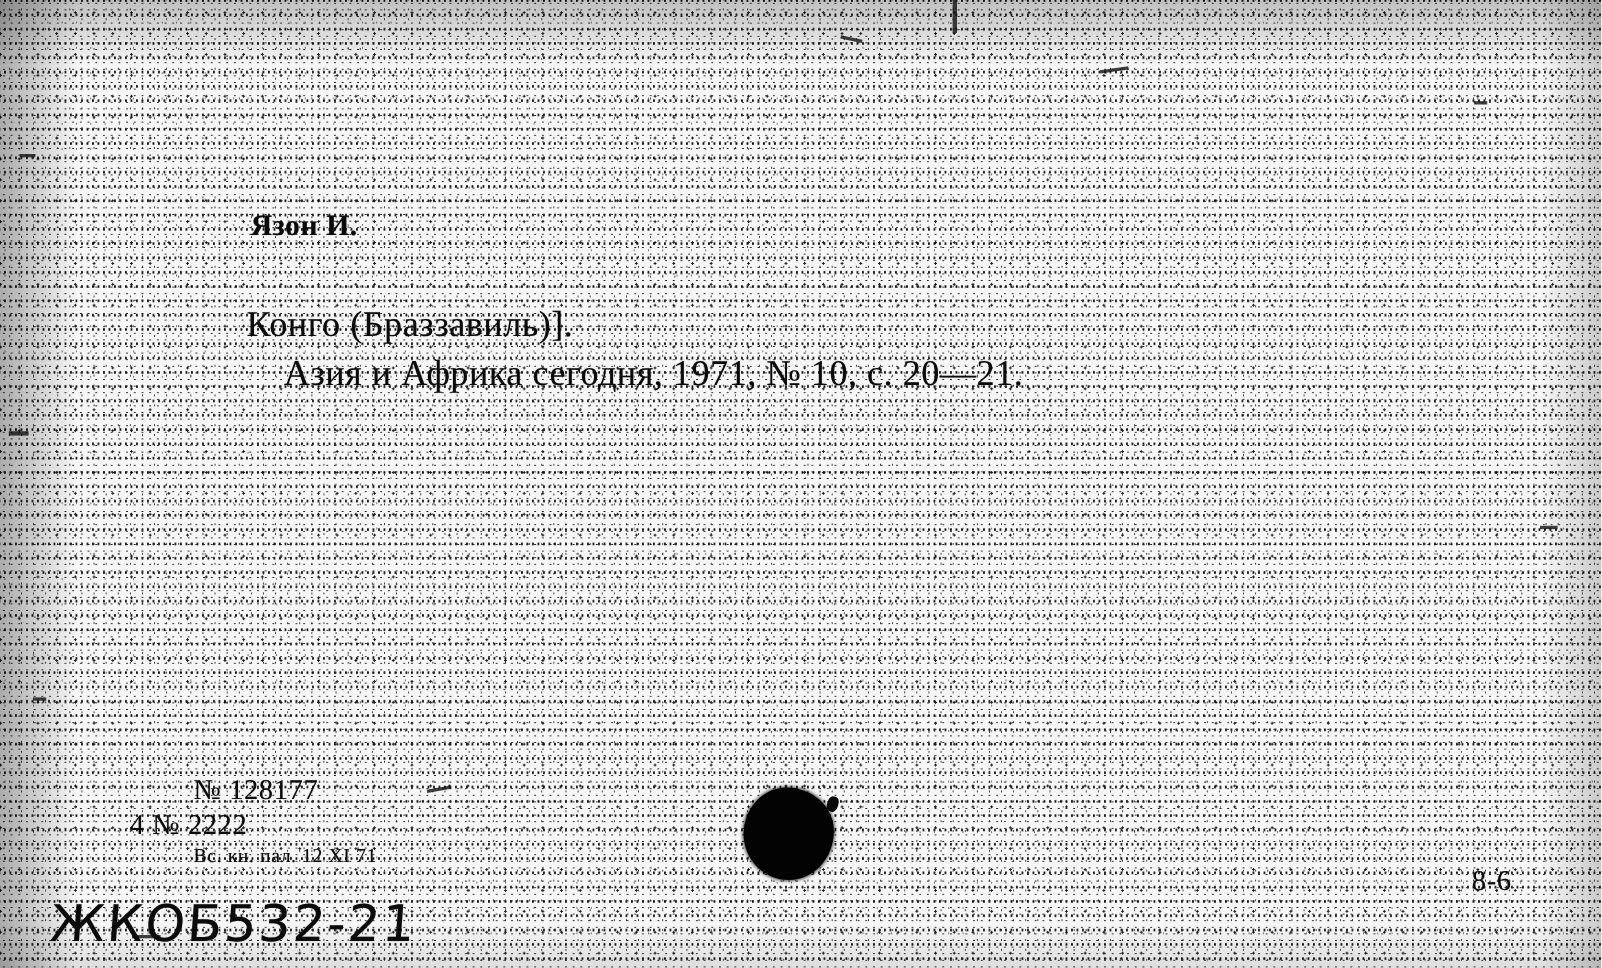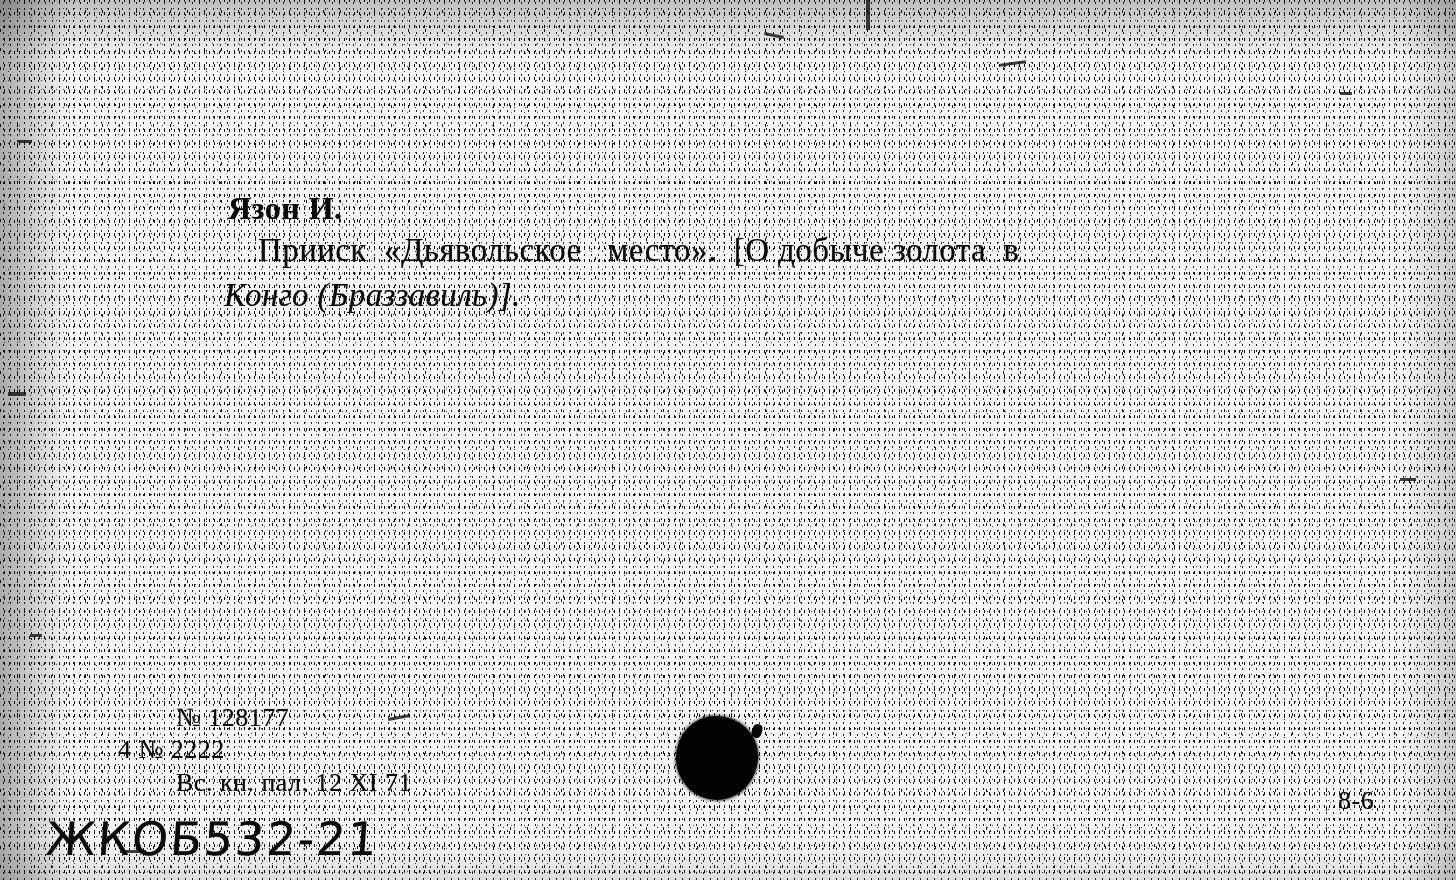--- a/index.html
+++ b/index.html
@@ -62,37 +62,36 @@
   .rec {
     position: absolute;
     white-space: pre;
     text-shadow: 0 0 1px rgba(0,0,0,0.35);
   }
 
   
   #author {
     left: 228px;
     top: 190px;
-    font-size: 32px;
+    font-size: 27px;
     font-weight: bold;
     letter-spacing: 0.5px;
     text-align: center;
   }
   #title-line1 {
     left: 258px;
     top: 232px;
     font-size: 33px;
     letter-spacing: 0.4px;
   }
   #title-line2 {
     left: 224px;
     top: 277px;
     font-size: 33px;
     letter-spacing: 0.4px;
-    font-style: italic;
   }
   #source-line {
     left: 258px;
     top: 322px;
     font-size: 33px;
     letter-spacing: 0.4px;
   }
 
   
   #reg-number {
@@ -105,21 +104,21 @@
   #reg-secondary {
     left: 118px;
     top: 735px;
     font-size: 26px;
     font-weight: normal;
     letter-spacing: 0.5px;
   }
   #reg-stamp {
     left: 176px;
     top: 768px;
-    font-size: 26px;
+    font-size: 18px;
     letter-spacing: 0.5px;
   }
   #corner-code {
     left: 1338px;
     top: 786px;
     font-size: 26px;
     letter-spacing: 0.5px;
   }
 
   
@@ -185,24 +184,24 @@
   <div class="smudge s6"></div>
   <div class="smudge s7"></div>
   <div class="smudge s8"></div>
   <div class="smudge s9"></div>
   <div class="smudge s10"></div>
 
   <div class="text-layer">
 
     <div class="rec" id="author">Язон И.</div>
 
-    <div class="rec" id="title-line1">Прииск  «Дьявольское   место».  [О добыче золота  в</div>
 
     <div class="rec" id="title-line2">Конго (Браззавиль)].</div>
 
+    <div class="rec" id="source-line">Азия и Африка сегодня, 1971, № 10, с. 20—21.</div>
 
     <div class="rec" id="reg-number">№ 128177</div>
 
     <div class="rec" id="reg-secondary">4 № 2222</div>
 
     <div class="rec" id="reg-stamp">Вс. кн. пал. 12 XI 71</div>
 
     <div class="rec" id="corner-code">8-6</div>
 
     <div class="rec" id="handwritten">ЖКОБ532-21</div>

